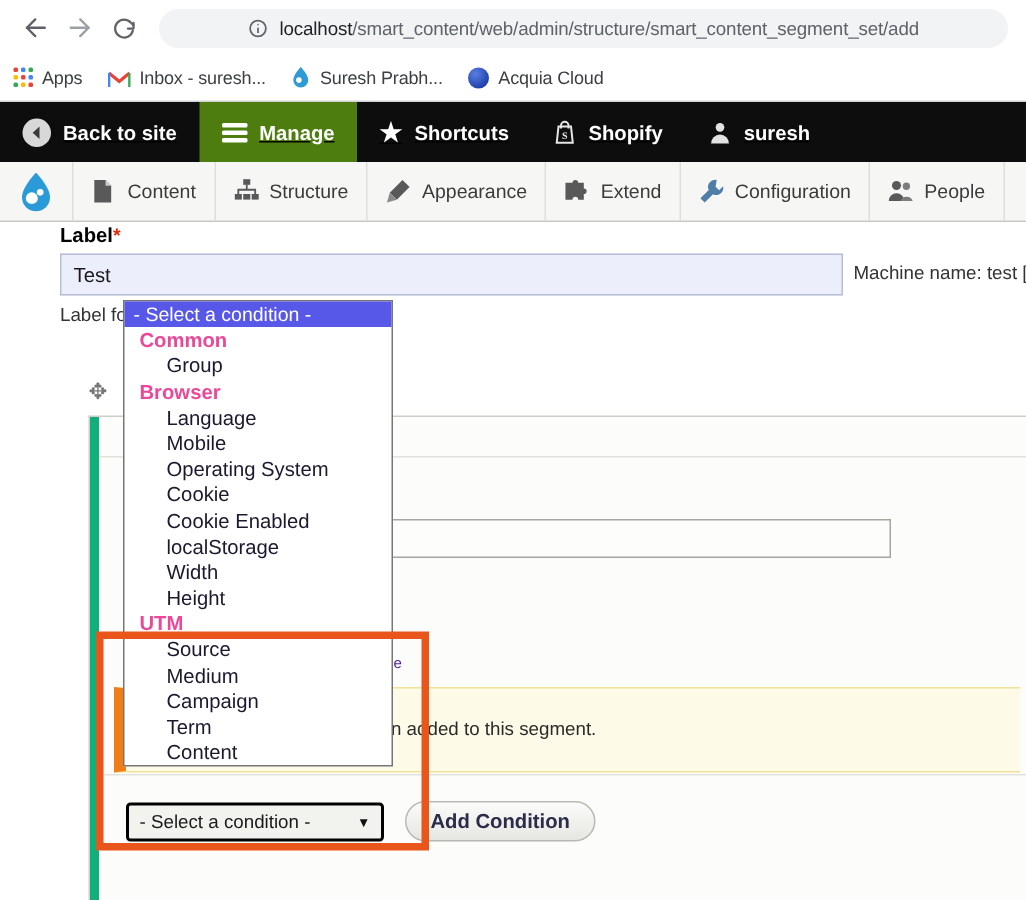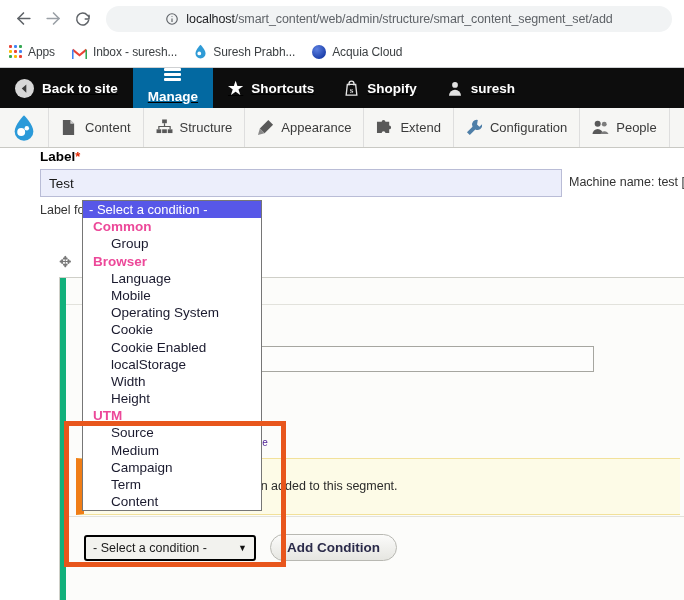--- a/index.html
+++ b/index.html
@@ -67,21 +67,21 @@
   .dtoolbar {
     position: absolute; left: 0; top: 68px; width: 684px; height: 40px;
     background: #0d0d0d;
     display: flex; align-items: stretch; text-decoration: underline;
   }
   .dtab {
     display: flex; align-items: center; gap: 8px;
     padding: 0 15px; color: #fff;
     font-size: 13.5px; font-weight: bold; white-space: nowrap;
   }
-  .dtab.active { background: #0369a1; flex-direction: column; }
+  .dtab.active { background: #4d7c0f; }
   .circ-arrow {
     width: 19px; height: 19px; border-radius: 50%; background: #d8d8d8;
     display: flex; align-items: center; justify-content: center;
   }
   .hamb { width: 17px; height: 13px; display:flex; flex-direction: column;
           justify-content: space-between; }
   .hamb i { display: block; height: 3px; background: #fff; border-radius: 1px; }
   .star-ic { color: #fff; font-size: 17px; line-height: 1; }
   .shopify-ic { width: 15px; height: 17px; position: relative; }
   .person-ic { width: 16px; height: 17px; position: relative; }

